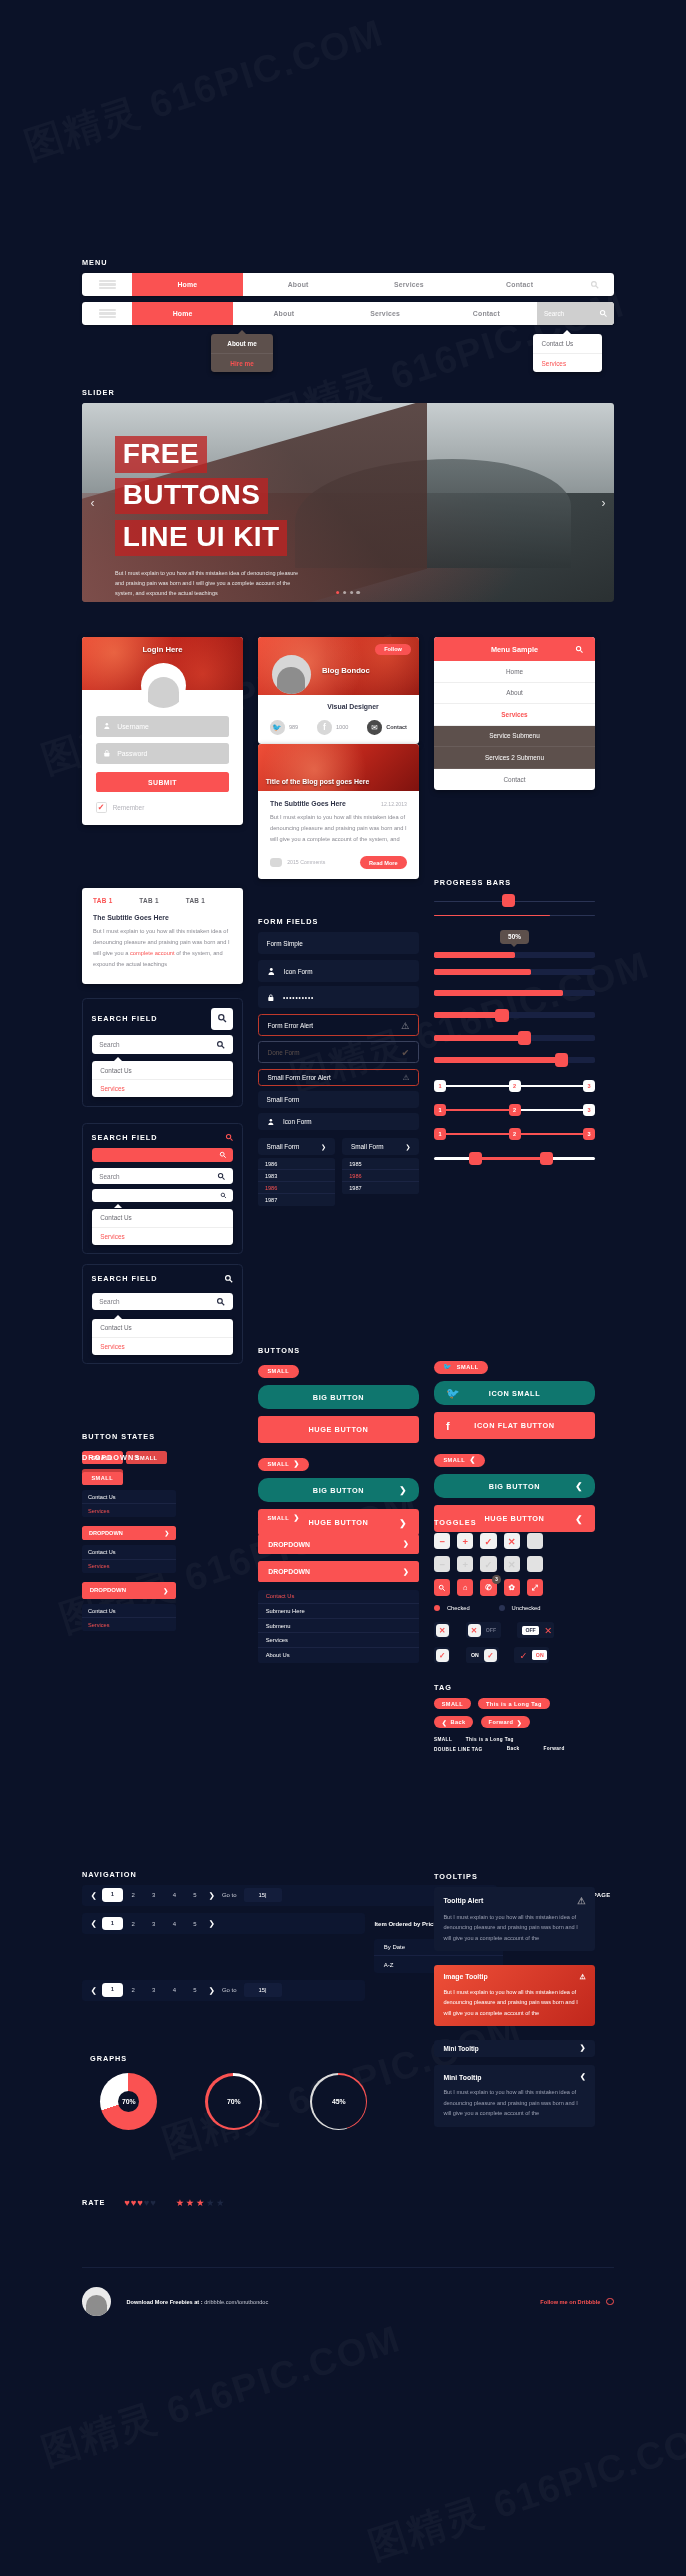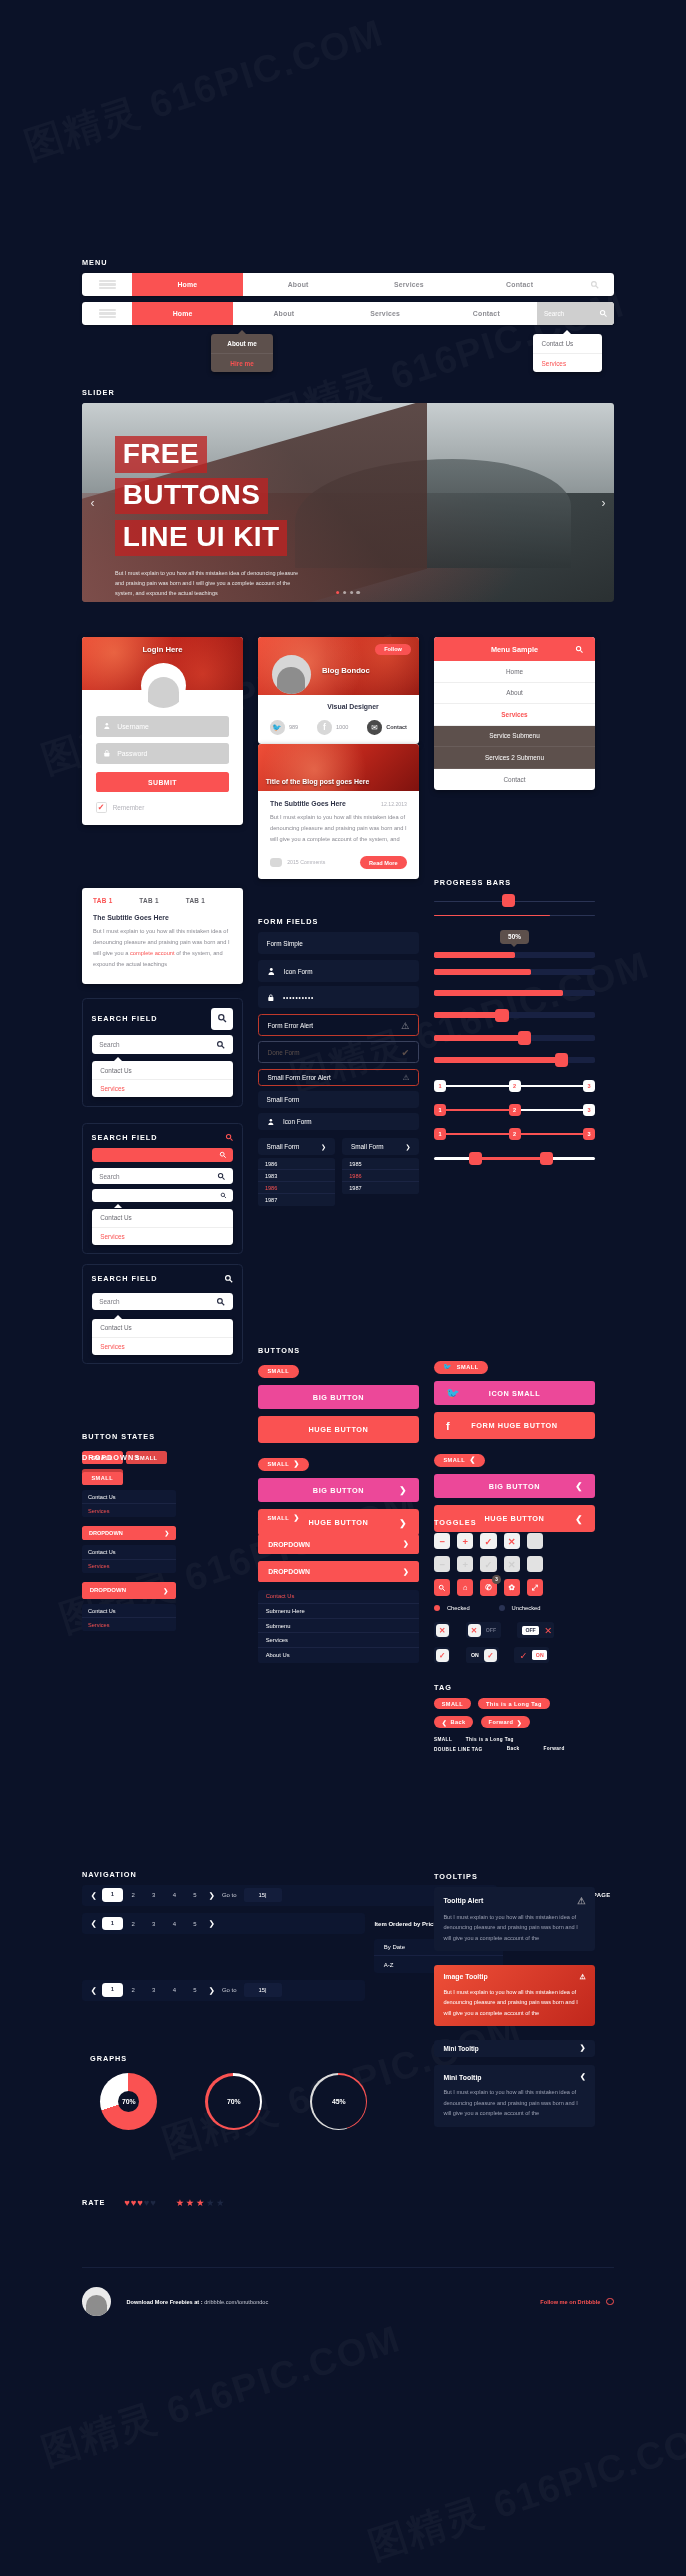--- a/index.html
+++ b/index.html
@@ -138,21 +138,21 @@
   .thumb{position:absolute;top:50%;width:13.7px;height:13.7px;margin-top:-6.9px;background:#fa5252;border-radius:3.4px;}
   .track.fat{height:6px;}
   .bubble{background:#5d504c;border-radius:3.4px;padding:3.4px 7.7px;font-size:6.4px;font-weight:bold;position:relative;display:inline-block;}
   .bubble:after{content:"";position:absolute;bottom:-3.4px;left:50%;margin-left:-3.4px;
     border-left:3.4px solid transparent;border-right:3.4px solid transparent;border-top:3.4px solid #5d504c;}
   .step{height:2.1px;position:relative;display:flex;align-items:center;}
   .knob{width:12px;height:12px;border-radius:3.4px;display:flex;align-items:center;justify-content:center;font-size:5.6px;font-weight:bold;position:absolute;}
   
   .b-small{background:#fa5252;border-radius:7.7px;height:13px;display:inline-flex;align-items:center;
            padding:0 9.4px;font-size:5.6px;font-weight:bold;letter-spacing:0.5px;gap:4.3px;color:#fff;}
-  .b-big{background:#ec4899;border-radius:3px;height:24px;display:flex;align-items:center;justify-content:center;
+  .b-big{background:#0f766e;border-radius:10px;height:24px;display:flex;align-items:center;justify-content:center;
          font-size:7.3px;font-weight:bold;letter-spacing:0.6px;color:#fff;position:relative;}
   .b-huge{background:#fa5252;border-radius:3.4px;height:27px;display:flex;align-items:center;justify-content:center;
           font-size:7.3px;font-weight:bold;letter-spacing:0.6px;color:#fff;position:relative;}
   .b-ic{position:absolute;left:12px;font-size:11px;}
   .b-ar{position:absolute;right:12px;font-size:8.6px;}
   
   .tg{width:16.3px;height:16.3px;border-radius:3.4px;background:#f2f2f2;display:flex;align-items:center;justify-content:center;font-size:9.4px;font-weight:bold;}
   .tg.red{background:#fa5252;color:#fff;font-size:7.7px;position:relative;}
   .tg.gray{background:#e2e2e2;color:#cfcfcf;}
   .badge{position:absolute;top:-4.3px;right:-4.3px;width:8.6px;height:8.6px;border-radius:50%;background:#5d504c;color:#fff;font-size:4.7px;display:flex;align-items:center;justify-content:center;}
@@ -675,21 +675,21 @@
     <div class="b-small">
       <span style="font-size:6.9px;">🐦</span>
         <span>SMALL</span>
     </div>
     <div class="b-big" style="margin-top:7.7px;">
       <span class="b-ic">🐦</span>
         <span>ICON SMALL</span>
     </div>
     <div class="b-huge" style="margin-top:6.9px;">
       <span class="b-ic" style="font-weight:bold;">f</span>
-        <span>FORM HUGE BUTTON</span>
+        <span>ICON FLAT BUTTON</span>
     </div>
     <div class="b-small" style="margin-top:14.6px;">
       <span>SMALL</span>
         <span style="font-size:6.9px;">❮</span>
     </div>
     <div class="b-big" style="margin-top:7.7px;">
       <span>BIG BUTTON</span>
         <span class="b-ar">❮</span>
     </div>
     <div class="b-huge" style="margin-top:6.9px;">

